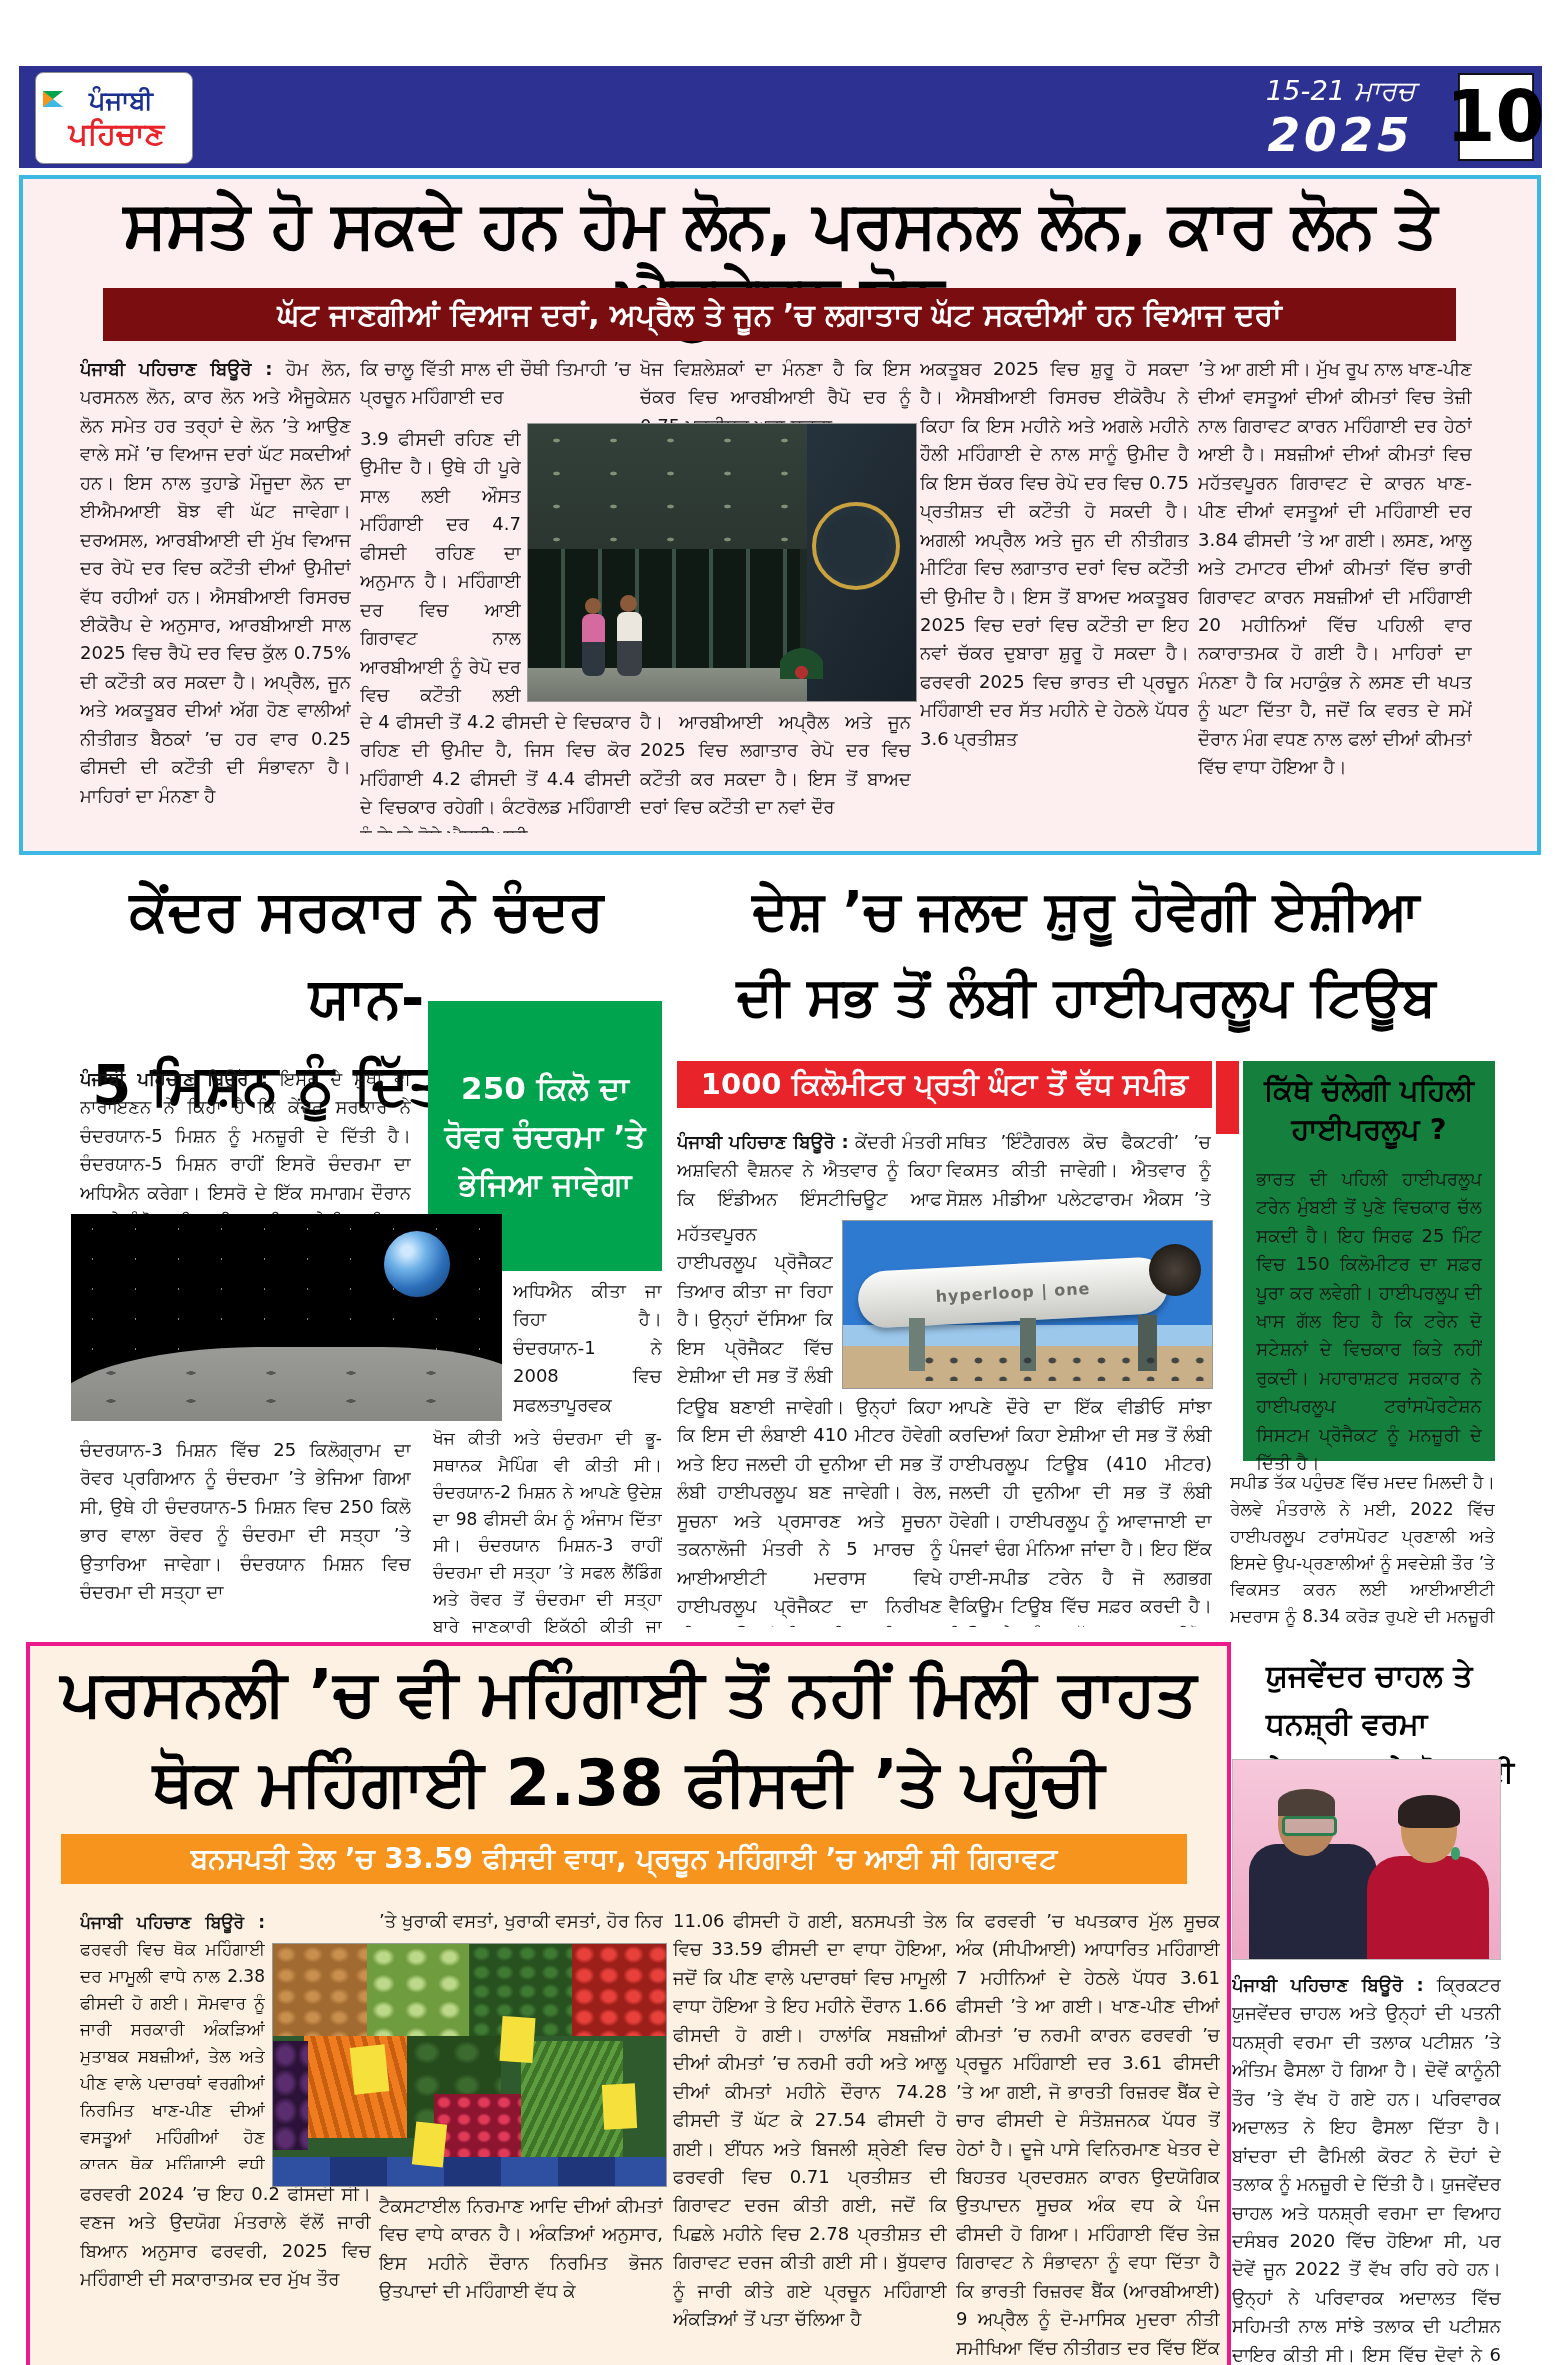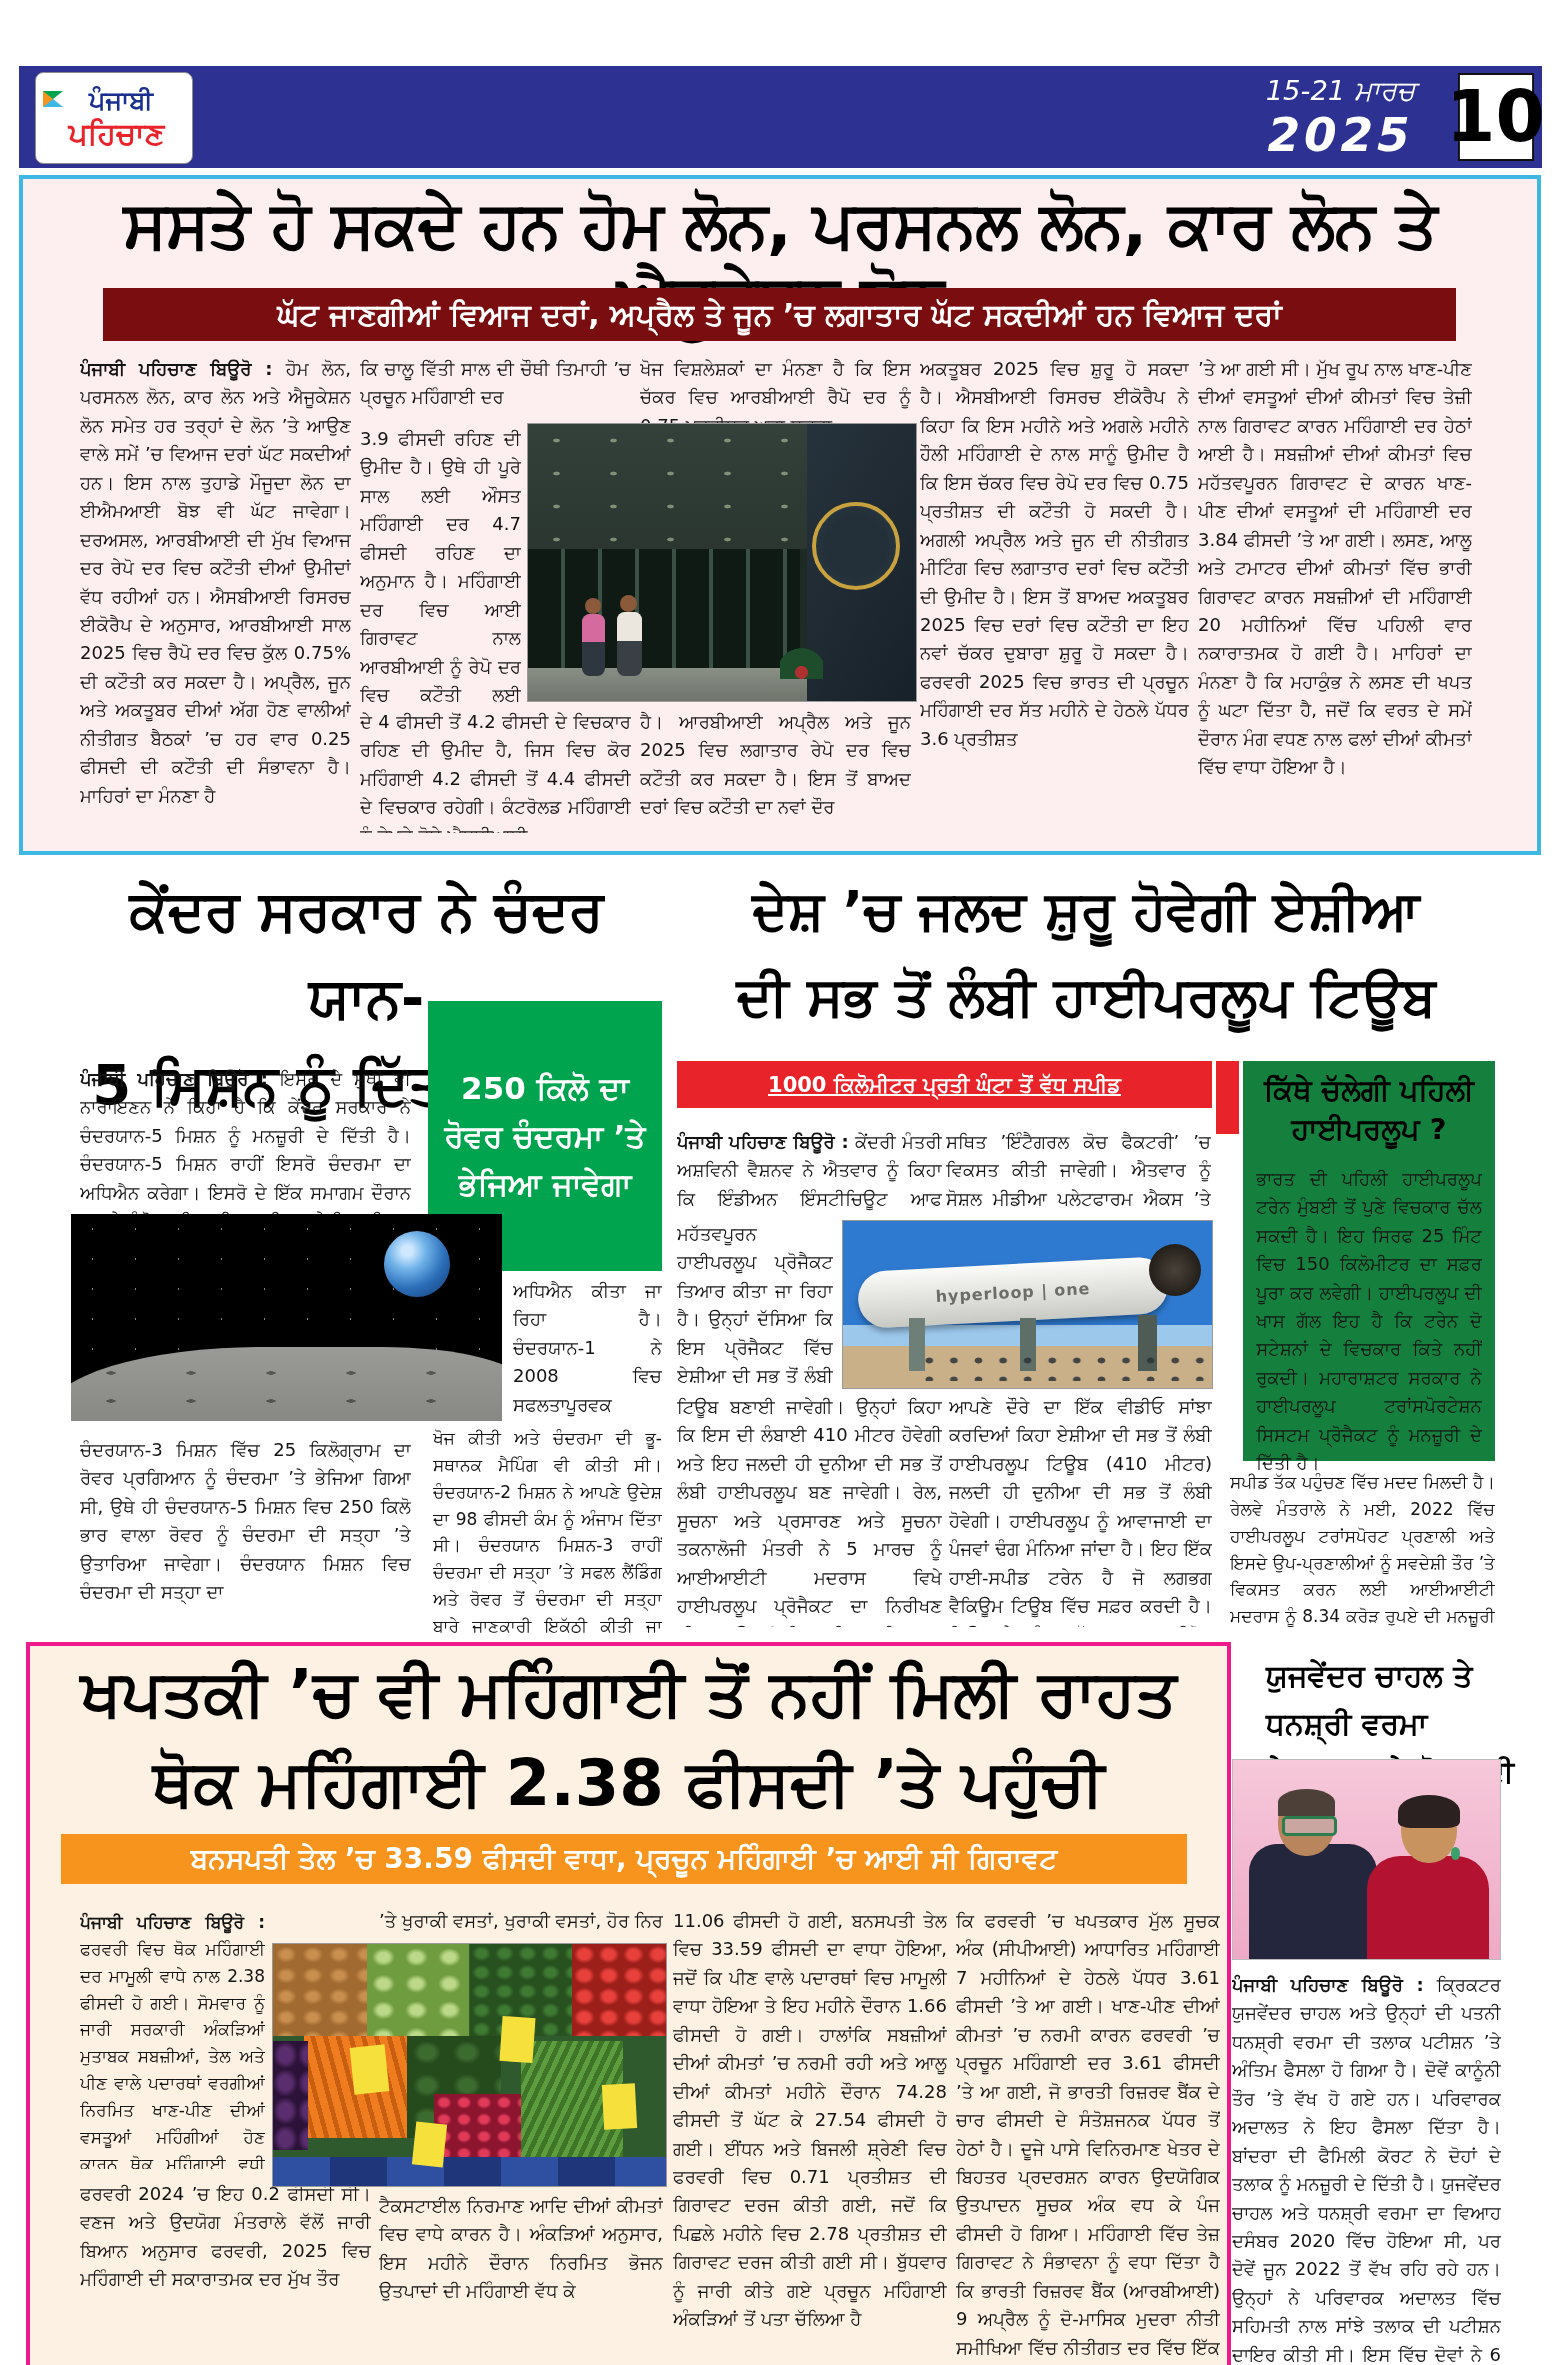--- a/index.html
+++ b/index.html
@@ -81,21 +81,21 @@
   </div>
   <div class="abs body-text" style="left:513px;top:1277px;width:149px;height:142px;">ਅਧਿਐਨ ਕੀਤਾ ਜਾ ਰਿਹਾ ਹੈ। ਚੰਦਰਯਾਨ-1 ਨੇ 2008 ਵਿਚ ਸਫਲਤਾਪੂਰਵਕ ਚੰਦਰਮਾ ਦੀ ਸਤ੍ਹਾ ’ਤੇ ਰਸਾਇਣ ਅਤੇ ਖਣਿਜਾਂ ਦੀ</div>
   <div class="abs body-text" style="left:80px;top:1436px;width:331px;height:206px;">ਚੰਦਰਯਾਨ-3 ਮਿਸ਼ਨ ਵਿੱਚ 25 ਕਿਲੋਗ੍ਰਾਮ ਦਾ ਰੋਵਰ ਪ੍ਰਗਿਆਨ ਨੂੰ ਚੰਦਰਮਾ ’ਤੇ ਭੇਜਿਆ ਗਿਆ ਸੀ, ਉਥੇ ਹੀ ਚੰਦਰਯਾਨ-5 ਮਿਸ਼ਨ ਵਿਚ 250 ਕਿਲੋ ਭਾਰ ਵਾਲਾ ਰੋਵਰ ਨੂੰ ਚੰਦਰਮਾ ਦੀ ਸਤ੍ਹਾ ’ਤੇ ਉਤਾਰਿਆ ਜਾਵੇਗਾ। ਚੰਦਰਯਾਨ ਮਿਸ਼ਨ ਵਿਚ ਚੰਦਰਮਾ ਦੀ ਸਤ੍ਹਾ ਦਾ</div>
   <div class="abs body-text" style="left:433px;top:1425px;width:229px;height:217px;font-size:17px;">ਖੋਜ ਕੀਤੀ ਅਤੇ ਚੰਦਰਮਾ ਦੀ ਭੂ-ਸਥਾਨਕ ਮੈਪਿੰਗ ਵੀ ਕੀਤੀ ਸੀ। ਚੰਦਰਯਾਨ-2 ਮਿਸ਼ਨ ਨੇ ਆਪਣੇ ਉਦੇਸ਼ ਦਾ 98 ਫੀਸਦੀ ਕੰਮ ਨੂੰ ਅੰਜਾਮ ਦਿੱਤਾ ਸੀ। ਚੰਦਰਯਾਨ ਮਿਸ਼ਨ-3 ਰਾਹੀਂ ਚੰਦਰਮਾ ਦੀ ਸਤ੍ਹਾ ’ਤੇ ਸਫਲ ਲੈਂਡਿੰਗ ਅਤੇ ਰੋਵਰ ਤੋਂ ਚੰਦਰਮਾ ਦੀ ਸਤ੍ਹਾ ਬਾਰੇ ਜਾਣਕਾਰੀ ਇਕੱਠੀ ਕੀਤੀ ਜਾ ਰਹੀ ਹੈ। ਚੰਦਰਯਾਨ-2 ਮਿਸ਼ਨ ਤਹਿਤ ਭੇਜਿਆ ਗਿਆ ਰੈਜ਼ੋਲਿਊਸ਼ਨ ਕੈਮਰਾ ਅਜੇ ਵੀ ਚੰਦਰਮਾ ਦੀਆਂ ਸੈਂਕੜੇ ਤਸਵੀਰਾਂ ਭੇਜ ਰਿਹਾ ਹੈ।</div>
 
   <div class="abs headline" style="left:677px;top:868px;width:818px;font-size:54px;line-height:1.6;">
     <div>ਦੇਸ਼ ’ਚ ਜਲਦ ਸ਼ੁਰੂ ਹੋਵੇਗੀ ਏਸ਼ੀਆ</div>
     <div>ਦੀ ਸਭ ਤੋਂ ਲੰਬੀ ਹਾਈਪਰਲੂਪ ਟਿਊਬ</div>
   </div>
   <div class="abs bar" style="left:677px;top:1061px;width:535px;height:47px;background:#e8232a;">
-    <span style="font-size:21px;text-decoration:underline;">1000 ਕਿਲੋਮੀਟਰ ਪ੍ਰਤੀ ਘੰਟਾ ਤੋਂ ਵੱਧ ਸਪੀਡ</span>
+    <span style="font-size:29px;">1000 ਕਿਲੋਮੀਟਰ ਪ੍ਰਤੀ ਘੰਟਾ ਤੋਂ ਵੱਧ ਸਪੀਡ</span>
   </div>
   <div class="abs" style="left:1216px;top:1061px;width:23px;height:73px;background:#e8232a;"></div>
   <div class="abs" style="left:1243px;top:1061px;width:252px;height:400px;background:#15803d;padding:9.5px 13.2px;box-sizing:border-box;">
     <div class="headline" style="font-size:29px;line-height:1.35;text-align:center;">
       <div>ਕਿੱਥੇ ਚੱਲੇਗੀ ਪਹਿਲੀ</div>
       <div>ਹਾਈਪਰਲੂਪ ?</div>
     </div>
     <div class="body-text" style="margin-top:16px;font-size:18px;">ਭਾਰਤ ਦੀ ਪਹਿਲੀ ਹਾਈਪਰਲੂਪ ਟਰੇਨ ਮੁੰਬਈ ਤੋਂ ਪੁਣੇ ਵਿਚਕਾਰ ਚੱਲ ਸਕਦੀ ਹੈ। ਇਹ ਸਿਰਫ 25 ਮਿੰਟ ਵਿਚ 150 ਕਿਲੋਮੀਟਰ ਦਾ ਸਫ਼ਰ ਪੂਰਾ ਕਰ ਲਵੇਗੀ। ਹਾਈਪਰਲੂਪ ਦੀ ਖਾਸ ਗੱਲ ਇਹ ਹੈ ਕਿ ਟਰੇਨ ਦੋ ਸਟੇਸ਼ਨਾਂ ਦੇ ਵਿਚਕਾਰ ਕਿਤੇ ਨਹੀਂ ਰੁਕਦੀ। ਮਹਾਰਾਸ਼ਟਰ ਸਰਕਾਰ ਨੇ ਹਾਈਪਰਲੂਪ ਟਰਾਂਸਪੋਰਟੇਸ਼ਨ ਸਿਸਟਮ ਪ੍ਰੋਜੈਕਟ ਨੂੰ ਮਨਜ਼ੂਰੀ ਦੇ ਦਿੱਤੀ ਹੈ।</div>
   </div>
   <div class="abs body-text" style="left:677px;top:1128px;width:265px;height:88px;">
@@ -111,21 +111,21 @@
     <div class="abs" style="left:18%;top:58%;width:16px;height:32%;background:#6e7f77;"></div>
     <div class="abs" style="left:48%;top:58%;width:16px;height:32%;background:#5e6f68;"></div>
     <div class="abs" style="left:80%;top:56%;width:19px;height:34%;background:#4f5c55;"></div>
     <div class="abs" style="left:20%;bottom:4%;width:78%;height:18%;background-image:radial-gradient(#2c3338 3.3px, transparent 4.3px);background-size:24.6px 19px;opacity:.85;"></div>
   </div>
   <div class="abs body-text" style="left:677px;top:1393px;width:265px;height:234px;">ਟਿਊਬ ਬਣਾਈ ਜਾਵੇਗੀ। ਉਨ੍ਹਾਂ ਕਿਹਾ ਕਿ ਇਸ ਦੀ ਲੰਬਾਈ 410 ਮੀਟਰ ਹੋਵੇਗੀ ਅਤੇ ਇਹ ਜਲਦੀ ਹੀ ਦੁਨੀਆ ਦੀ ਸਭ ਤੋਂ ਲੰਬੀ ਹਾਈਪਰਲੂਪ ਬਣ ਜਾਵੇਗੀ। ਰੇਲ, ਸੂਚਨਾ ਅਤੇ ਪ੍ਰਸਾਰਣ ਅਤੇ ਸੂਚਨਾ ਤਕਨਾਲੋਜੀ ਮੰਤਰੀ ਨੇ 5 ਮਾਰਚ ਨੂੰ ਆਈਆਈਟੀ ਮਦਰਾਸ ਵਿਖੇ ਹਾਈਪਰਲੂਪ ਪ੍ਰੋਜੈਕਟ ਦਾ ਨਿਰੀਖਣ ਕੀਤਾ। ਉਨ੍ਹਾਂ ਕਿਹਾ ਕਿ ਹਾਈਪਰਲੂਪ ਪ੍ਰਾਜੈਕਟ ਲਈ ਇਲੈਕਟ੍ਰੋਨਿਕਸ ਕੰਪੋਨੈਂਟ ਤਕਨਾਲੋਜੀ ਚੇਨਈ</div>
   <div class="abs body-text" style="left:949px;top:1393px;width:263px;height:234px;">ਆਪਣੇ ਦੌਰੇ ਦਾ ਇੱਕ ਵੀਡੀਓ ਸਾਂਝਾ ਕਰਦਿਆਂ ਕਿਹਾ ਏਸ਼ੀਆ ਦੀ ਸਭ ਤੋਂ ਲੰਬੀ ਹਾਈਪਰਲੂਪ ਟਿਊਬ (410 ਮੀਟਰ) ਜਲਦੀ ਹੀ ਦੁਨੀਆ ਦੀ ਸਭ ਤੋਂ ਲੰਬੀ ਹੋਵੇਗੀ। ਹਾਈਪਰਲੂਪ ਨੂੰ ਆਵਾਜਾਈ ਦਾ ਪੰਜਵਾਂ ਢੰਗ ਮੰਨਿਆ ਜਾਂਦਾ ਹੈ। ਇਹ ਇੱਕ ਹਾਈ-ਸਪੀਡ ਟਰੇਨ ਹੈ ਜੋ ਲਗਭਗ ਵੈਕਿਊਮ ਟਿਊਬ ਵਿੱਚ ਸਫ਼ਰ ਕਰਦੀ ਹੈ। ਟਿਊਬ ਦੇ ਅੰਦਰ ਘੱਟ ਹਵਾ ਪ੍ਰਤੀਰੋਧ ਕੈਪਸੂਲ ਨੂੰ 1,000 ਕਿਲੋਮੀਟਰ ਪ੍ਰਤੀ ਘੰਟਾ ਦੀ</div>
   <div class="abs body-text" style="left:1230px;top:1469px;width:265px;height:161px;font-size:17px;">ਸਪੀਡ ਤੱਕ ਪਹੁੰਚਣ ਵਿੱਚ ਮਦਦ ਮਿਲਦੀ ਹੈ। ਰੇਲਵੇ ਮੰਤਰਾਲੇ ਨੇ ਮਈ, 2022 ਵਿੱਚ ਹਾਈਪਰਲੂਪ ਟਰਾਂਸਪੋਰਟ ਪ੍ਰਣਾਲੀ ਅਤੇ ਇਸਦੇ ਉਪ-ਪ੍ਰਣਾਲੀਆਂ ਨੂੰ ਸਵਦੇਸ਼ੀ ਤੌਰ ’ਤੇ ਵਿਕਸਤ ਕਰਨ ਲਈ ਆਈਆਈਟੀ ਮਦਰਾਸ ਨੂੰ 8.34 ਕਰੋੜ ਰੁਪਏ ਦੀ ਮਨਜ਼ੂਰੀ ਦਿੱਤੀ ਸੀ।</div>
 
   <div class="abs" style="left:26px;top:1642px;width:1197px;height:757px;border:4.7px solid #ec1a8a;background:#fdf1e3;">
-    <div class="abs headline" style="left:0;top:9.5px;width:100%;font-size:64px;">ਖਪਤਕੀ ’ਚ ਵੀ ਮਹਿੰਗਾਈ ਤੋਂ ਨਹੀਂ ਮਿਲੀ ਰਾਹਤ</div>
+    <div class="abs headline" style="left:0;top:9.5px;width:100%;font-size:64px;">ਪਰਸਨਲੀ ’ਚ ਵੀ ਮਹਿੰਗਾਈ ਤੋਂ ਨਹੀਂ ਮਿਲੀ ਰਾਹਤ</div>
     <div class="abs headline" style="left:0;top:100px;width:100%;font-size:64px;">ਥੋਕ ਮਹਿੰਗਾਈ 2.38 ਫੀਸਦੀ ’ਤੇ ਪਹੁੰਚੀ</div>
     <div class="abs bar" style="left:31px;top:188px;width:1126px;height:50px;background:#f7941e;">
       <span style="font-size:28px;">ਬਨਸਪਤੀ ਤੇਲ ’ਚ 33.59 ਫੀਸਦੀ ਵਾਧਾ, ਪ੍ਰਚੂਨ ਮਹਿੰਗਾਈ ’ਚ ਆਈ ਸੀ ਗਿਰਾਵਟ</span>
     </div>
 
     <div class="abs body-text" style="left:50px;top:263px;width:185px;height:260px;font-size:17px;">
       <b>ਪੰਜਾਬੀ ਪਹਿਚਾਣ ਬਿਊਰੋ :</b> <span>ਫਰਵਰੀ ਵਿਚ ਥੋਕ ਮਹਿੰਗਾਈ ਦਰ ਮਾਮੂਲੀ ਵਾਧੇ ਨਾਲ 2.38 ਫੀਸਦੀ ਹੋ ਗਈ। ਸੋਮਵਾਰ ਨੂੰ ਜਾਰੀ ਸਰਕਾਰੀ ਅੰਕੜਿਆਂ ਮੁਤਾਬਕ ਸਬਜ਼ੀਆਂ, ਤੇਲ ਅਤੇ ਪੀਣ ਵਾਲੇ ਪਦਾਰਥਾਂ ਵਰਗੀਆਂ ਨਿਰਮਿਤ ਖਾਣ-ਪੀਣ ਦੀਆਂ ਵਸਤੂਆਂ ਮਹਿੰਗੀਆਂ ਹੋਣ ਕਾਰਨ ਥੋਕ ਮਹਿੰਗਾਈ ਵਧੀ ਹੈ। ਪੀਟੀਆਈ ਦੀ ਖਬਰ ਮੁਤਾਬਕ ਜਨਵਰੀ ’ਚ ਥੋਕ ਮੁੱਲ ਸੂਚਕ ਅੰਕ (ਡਬਲਯੂ. ਪੀ. ਆਈ.) ਆਧਾਰਿਤ ਮਹਿੰਗਾਈ ਦਰ 2.31 ਫੀਸਦੀ ਸੀ।</span>
     </div>
     <div class="abs body-text" style="left:50px;top:534px;width:291px;height:208px;">ਫਰਵਰੀ 2024 ’ਚ ਇਹ 0.2 ਫੀਸਦੀ ਸੀ। ਵਣਜ ਅਤੇ ਉਦਯੋਗ ਮੰਤਰਾਲੇ ਵੱਲੋਂ ਜਾਰੀ ਬਿਆਨ ਅਨੁਸਾਰ ਫਰਵਰੀ, 2025 ਵਿਚ ਮਹਿੰਗਾਈ ਦੀ ਸਕਾਰਾਤਮਕ ਦਰ ਮੁੱਖ ਤੌਰ</div>
     <div class="abs body-text" style="left:349px;top:261px;width:284px;height:31px;white-space:nowrap;overflow:hidden;">’ਤੇ ਖੁਰਾਕੀ ਵਸਤਾਂ, ਖੁਰਾਕੀ ਵਸਤਾਂ, ਹੋਰ ਨਿਰਮਾਣ, ਗੈਰ-ਖੁਰਾਕ ਵਸਤੂਆਂ ਅਤੇ</div>

